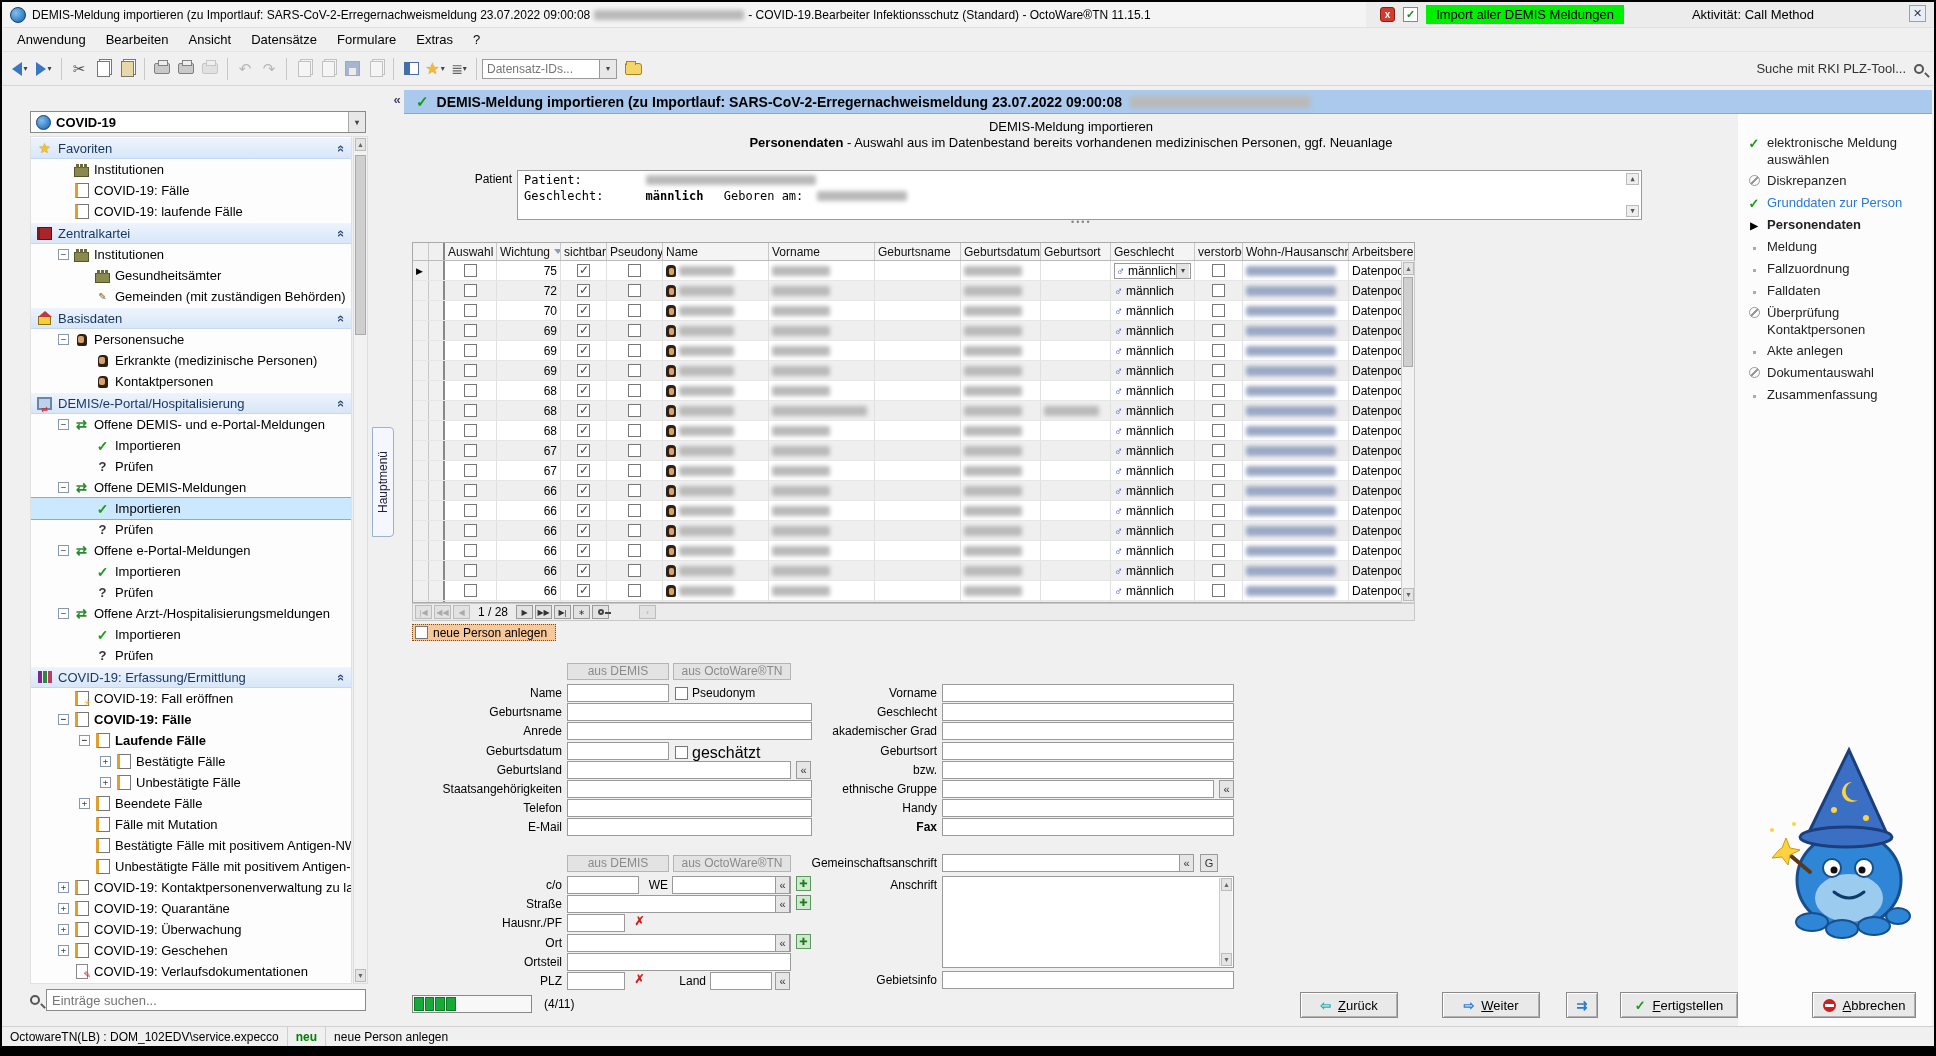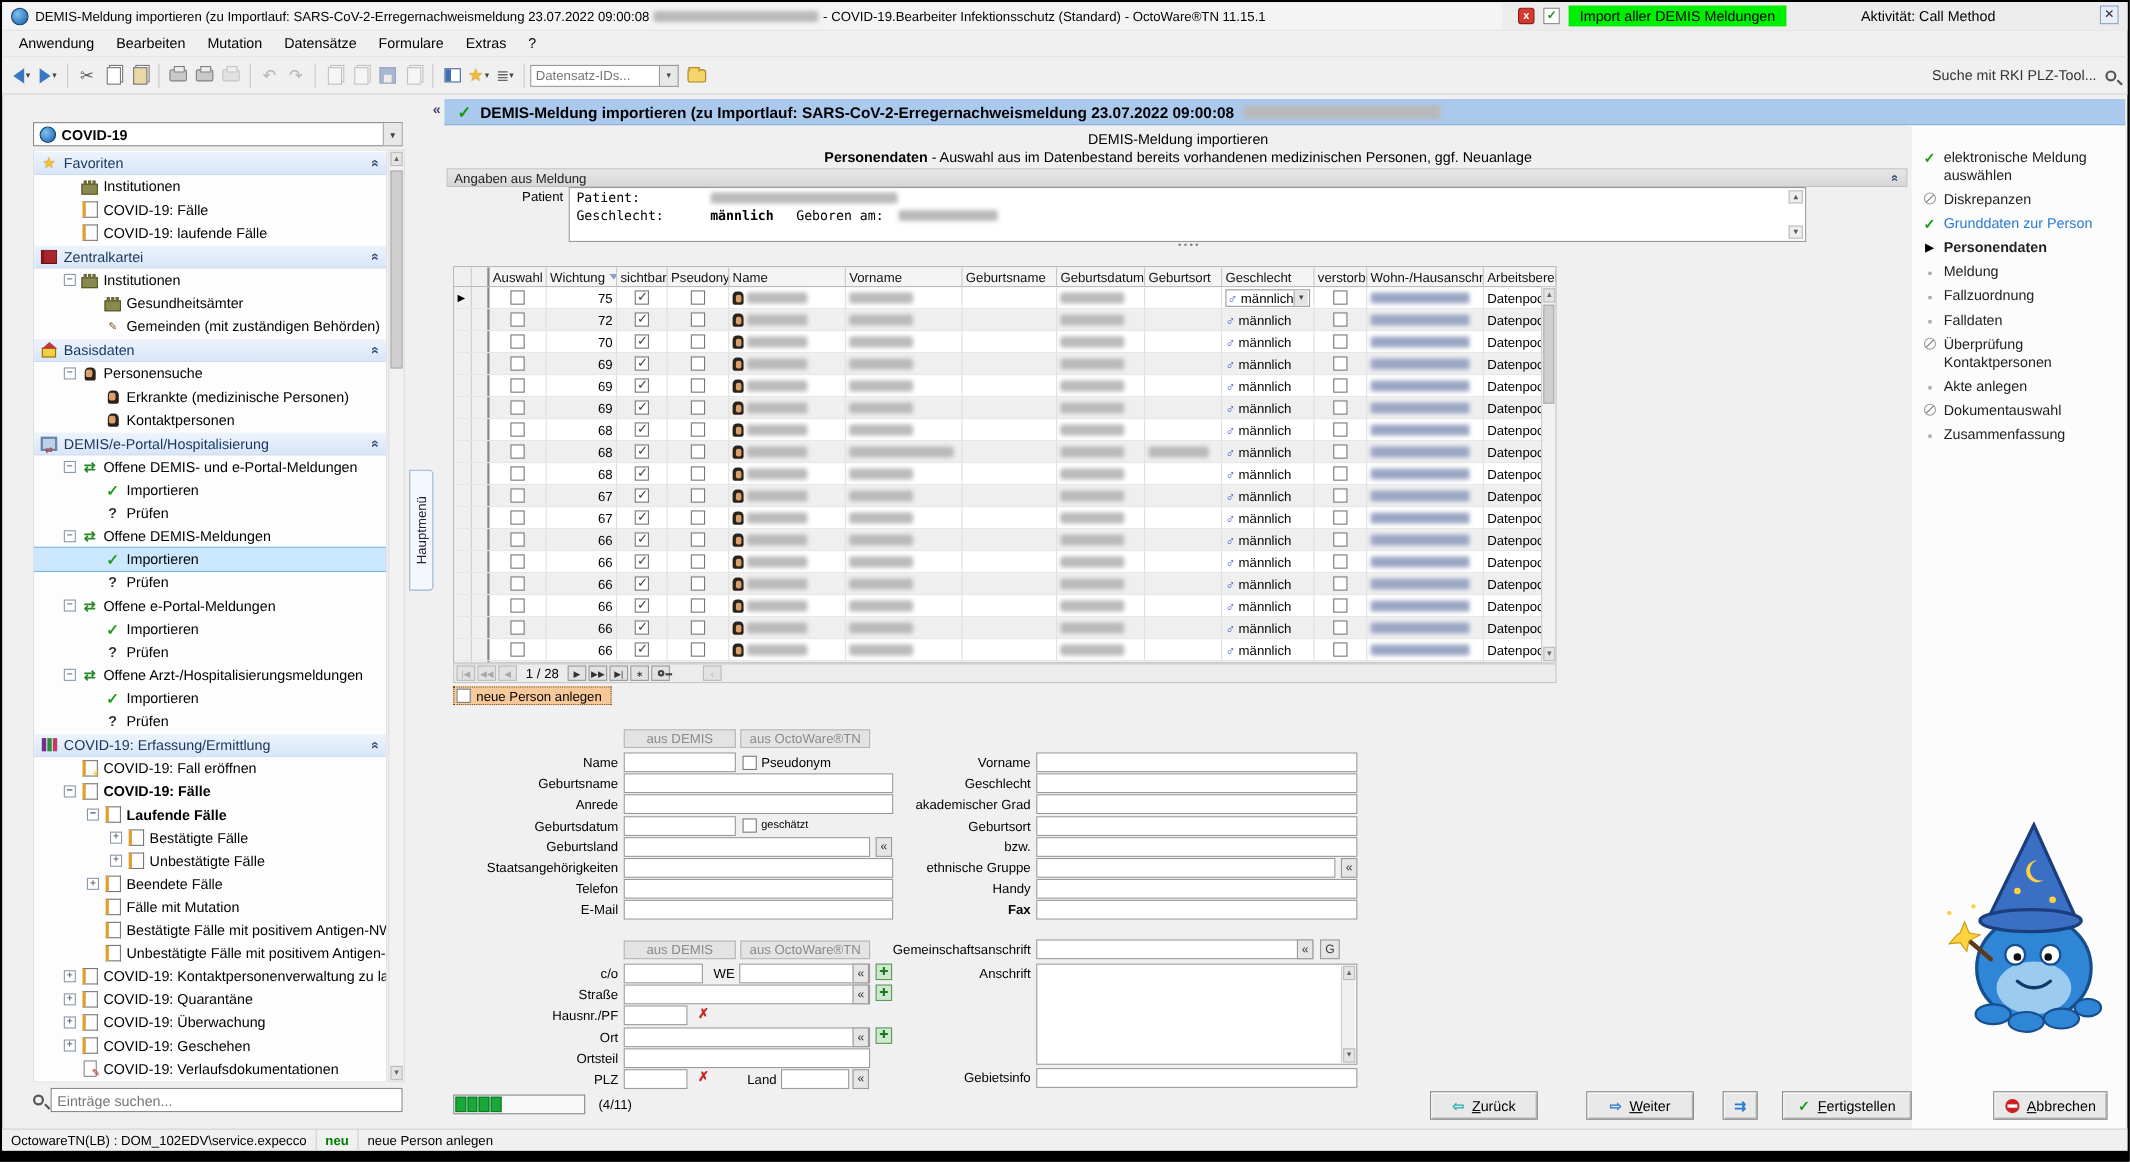--- a/index.html
+++ b/index.html
@@ -225,21 +225,21 @@
       <span class="tb-red-x">x</span>
       <span class="tb-chk">✓</span>
       <span id="import-badge">Import aller DEMIS Meldungen</span>
       <span id="activity">Aktivität: Call Method</span>
     </span>
   </div>
 
   <div id="menubar">
       <span class="menu-item">Anwendung</span>
       <span class="menu-item">Bearbeiten</span>
-      <span class="menu-item">Mutation</span>
+      <span class="menu-item">Ansicht</span>
       <span class="menu-item">Datensätze</span>
       <span class="menu-item">Formulare</span>
       <span class="menu-item">Extras</span>
       <span class="menu-item">?</span>
     </div>
 
   <div id="toolbar">
     <span class="tbtn">
         <span class="arr-l"></span>
         <span class="ddown">▾</span>
@@ -616,24 +616,20 @@
         <circle cx="30" cy="94" r="2" fill="#ffd23e"></circle>
     </svg>
   </div>
 
   <div id="wizard-body">
     <div class="centerline" style="top:5px">DEMIS-Meldung importieren</div>
     <div class="centerline" style="top:21px">
       <b>Personendaten</b><span> - Auswahl aus im Datenbestand bereits vorhandenen medizinischen Personen, ggf. Neuanlage</span>
     </div>
 
-    <div class="gbar" style="top:39px">
-      <span>Angaben aus Meldung</span>
-        <span class="chev2">«</span>
-    </div>
 
     <div class="flabel" style="left:0;top:56px;width:108px">Patient</div>
     <div id="patient-box">
       <div class="prow"><span>Patient:        </span><span class="blur" style="width:170px"></span></div>
       <div class="prow"><span>Geschlecht:     </span><b>männlich</b><span>  Geboren am: </span><span class="blur" style="width:90px"></span></div>
       <div id="patient-spin">
           <div>▲</div>
           <div>▼</div>
         </div>
     </div>
@@ -1357,21 +1353,21 @@
         <span style="position: absolute; left: 271px; top: 572px; display: flex; gap: 4px; align-items: center; font-size: 12px;">
           <span class="cb"></span>
           <span>Pseudonym</span>
         </span>
         <div class="flabel" style="left: 0px; top: 589.2px; width: 158px;">Geburtsname</div>
         <input class="finput" style="left: 163px; top: 589.2px; width: 245px;">
         <div class="flabel" style="left: 0px; top: 608.4px; width: 158px;">Anrede</div>
         <input class="finput" style="left: 163px; top: 608.4px; width: 245px;">
         <div class="flabel" style="left: 0px; top: 627.6px; width: 158px;">Geburtsdatum</div>
         <input class="finput" style="left: 163px; top: 627.6px; width: 102px;">
-        <span style="position: absolute; left: 271px; top: 629.6px; display: flex; gap: 4px; align-items: center; font-size: 10px;">
+        <span style="position: absolute; left: 271px; top: 629.6px; display: flex; gap: 4px; align-items: center; font-size: 16px;">
           <span class="cb"></span>
           <span>geschätzt</span>
         </span>
         <div class="flabel" style="left: 0px; top: 646.8px; width: 158px;">Geburtsland</div>
         <input class="finput" style="left: 163px; top: 646.8px; width: 224px;">
         <span class="lkp" style="left: 392px; top: 646.8px;">«</span>
         <div class="flabel" style="left: 0px; top: 666px; width: 158px;">Staatsangehörigkeiten</div>
         <input class="finput fcombo" style="left: 163px; top: 666px; width: 245px;">
         <div class="flabel" style="left: 0px; top: 685.2px; width: 158px;">Telefon</div>
         <input class="finput" style="left: 163px; top: 685.2px; width: 245px;">

